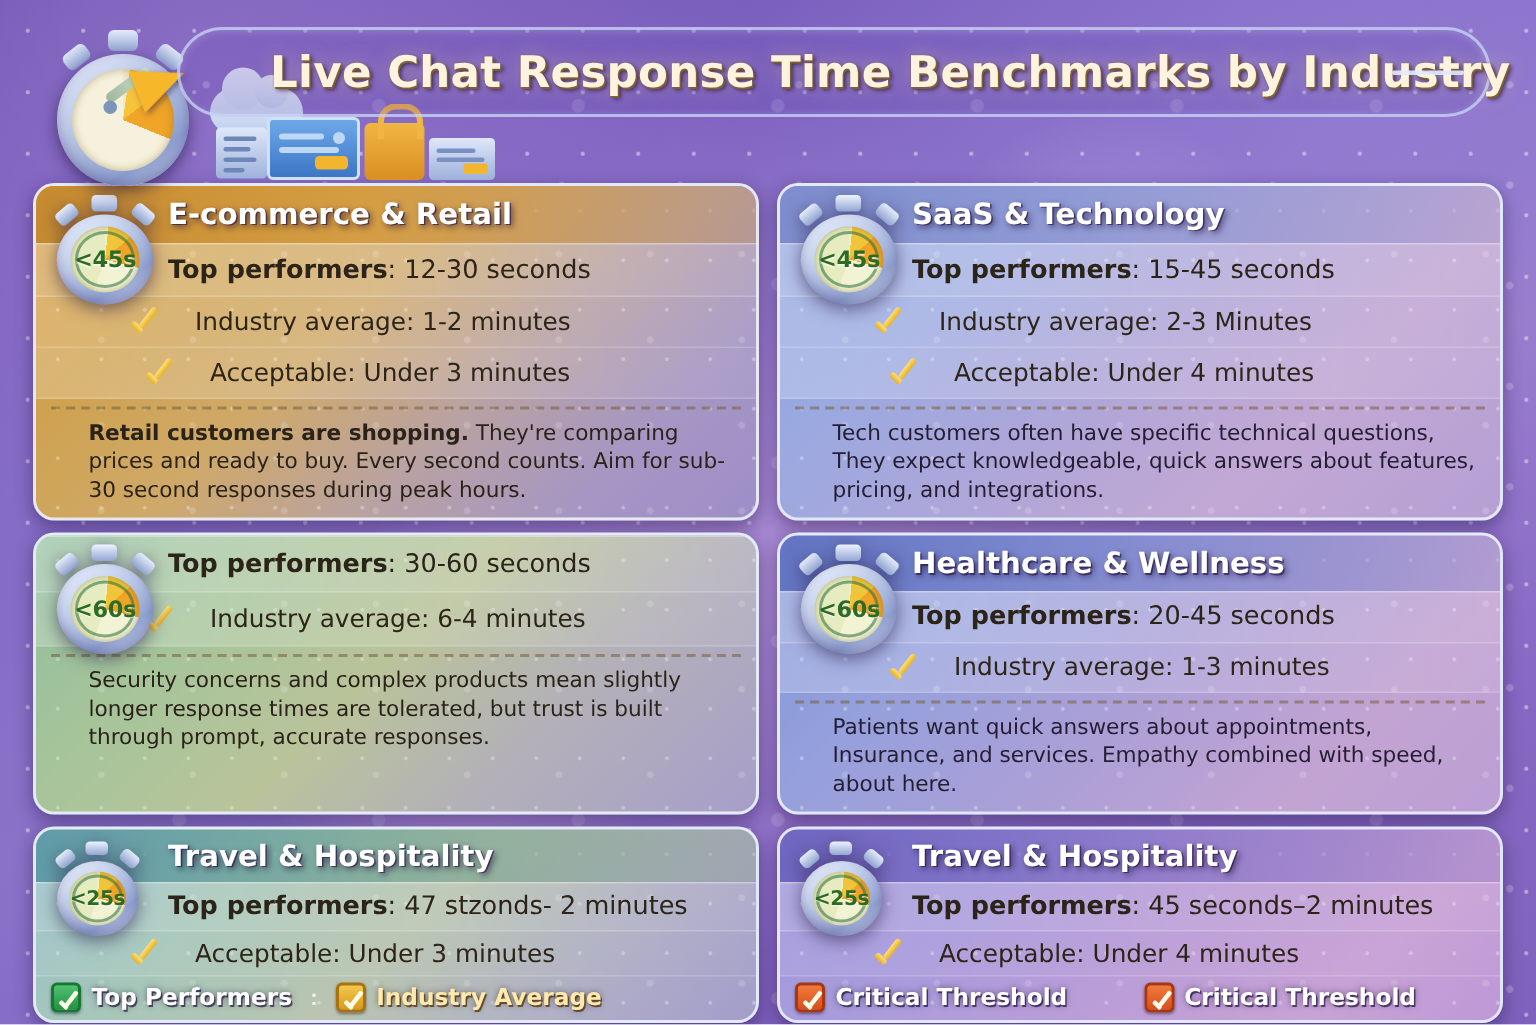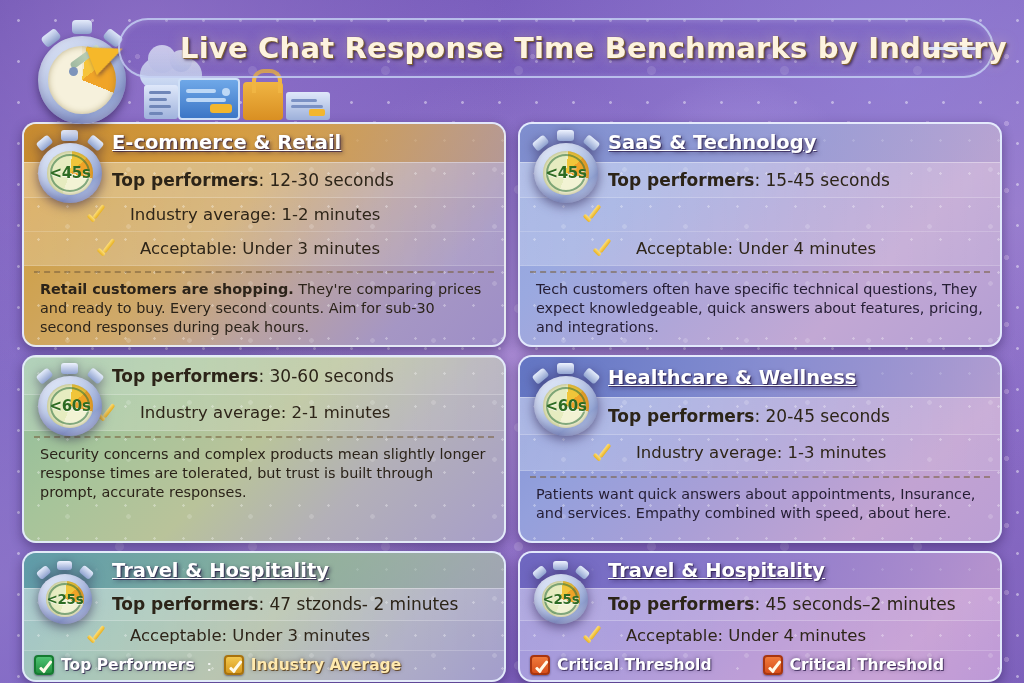--- a/index.html
+++ b/index.html
@@ -215,21 +215,20 @@
   .card-head.h-teal   { background: linear-gradient(90deg, rgba(88,150,164,.80) 0%, rgba(118,166,150,.62) 50%, rgba(150,168,150,.38) 100%); }
   .card-head.h-violet { background: linear-gradient(90deg, rgba(104,96,188,.82) 0%, rgba(130,114,198,.64) 50%, rgba(160,136,200,.40) 100%); }
 
   .card-title {
     font-family: "DejaVu Sans", sans-serif;
     font-weight: bold;
     font-size: 19.5px;
     color: #ffffff;
     text-shadow: 1px 1px 0 rgba(40,25,70,.65), 2px 2px 4px rgba(25,10,50,.6);
     white-space: nowrap;
-    text-decoration: underline;
   }
 
   .row-top {
     position: relative; z-index: 2;
     height: 38px;
     display: flex; align-items: center;
     padding-left: 88px;
     background: linear-gradient(90deg, rgba(255,255,255,.30), rgba(255,255,255,.12));
     border-top: 1px solid rgba(255,255,255,.35);
     border-bottom: 1px solid rgba(255,255,255,.22);
@@ -276,20 +275,21 @@
   }
 
   .card-note {
     position: relative; z-index: 2;
     flex: 1;
     padding: 7px 14px 8px 16px;
     font-family: "DejaVu Sans", sans-serif;
     font-size: 14.4px;
     line-height: 1.33;
     color: #2b2319;
+    margin-left: 19px;
   }
   .card-note b { font-weight: bold; }
   .note-light { color: #241d33; }
 
   
   .legend-row {
     position: relative; z-index: 3;
     height: 30px;
     display: flex; align-items: center;
     gap: 10px;
@@ -454,20 +454,21 @@
           </div>
       </div>
       <div class="card-head h-blue">
         <span class="card-title">SaaS &amp; Technology</span>
       </div>
       <div class="row-top">
         <span class="lbl"><b>Top performers</b>:&nbsp;<span>15-45 seconds</span></span>
       </div>
       <div class="row-check">
         <span class="tick"></span>
+        <span class="lbl">Industry average: 2-3 Minutes</span>
       </div>
       <div class="row-check indent-2">
         <span class="tick"></span>
         <span class="lbl">Acceptable: Under 4 minutes</span>
       </div>
       <div class="divider"></div>
       <div class="card-note note-light">
         <span>Tech customers often have specific technical questions, They expect knowledgeable, quick answers about features, pricing, and integrations.</span>
       </div>
     </div>
@@ -483,21 +484,21 @@
               <div class="b-ring"></div>
           <span class="b-text">&lt;60s</span>
         </div>
           </div>
       </div>
       <div class="row-top">
         <span class="lbl"><b>Top performers</b>:&nbsp;<span>30-60 seconds</span></span>
       </div>
       <div class="row-check indent-2">
         <span class="tick"></span>
-        <span class="lbl">Industry average: 2-1 minutes</span>
+        <span class="lbl">Industry average: 6-4 minutes</span>
       </div>
       <div class="divider"></div>
       <div class="card-note">
         <span>Security concerns and complex products mean slightly longer response times are tolerated, but trust is built through prompt, accurate responses.</span>
       </div>
     </div>
 
     <div class="card tint-blue2">
       <div class="tex"></div>
       <div class="badge">

